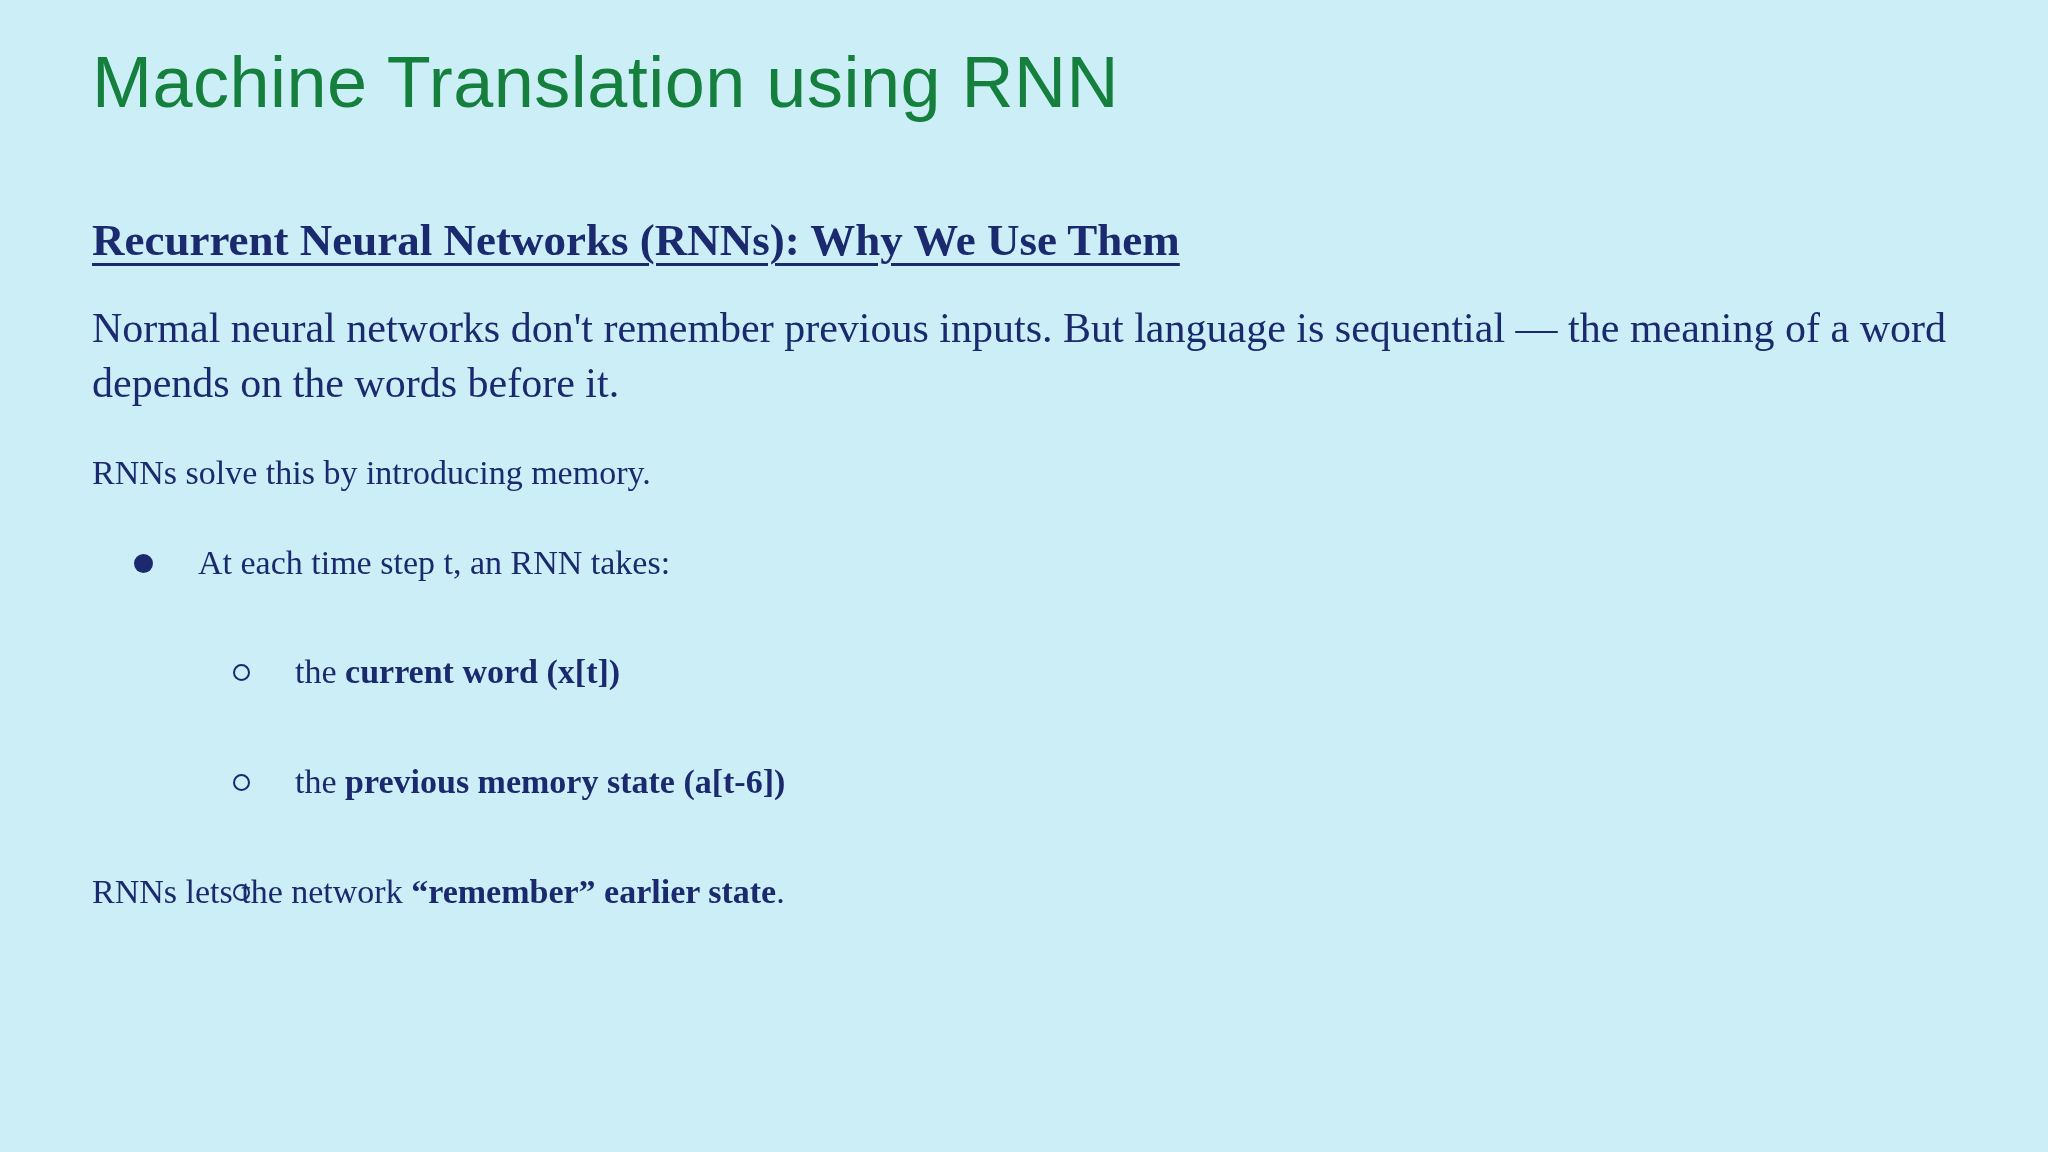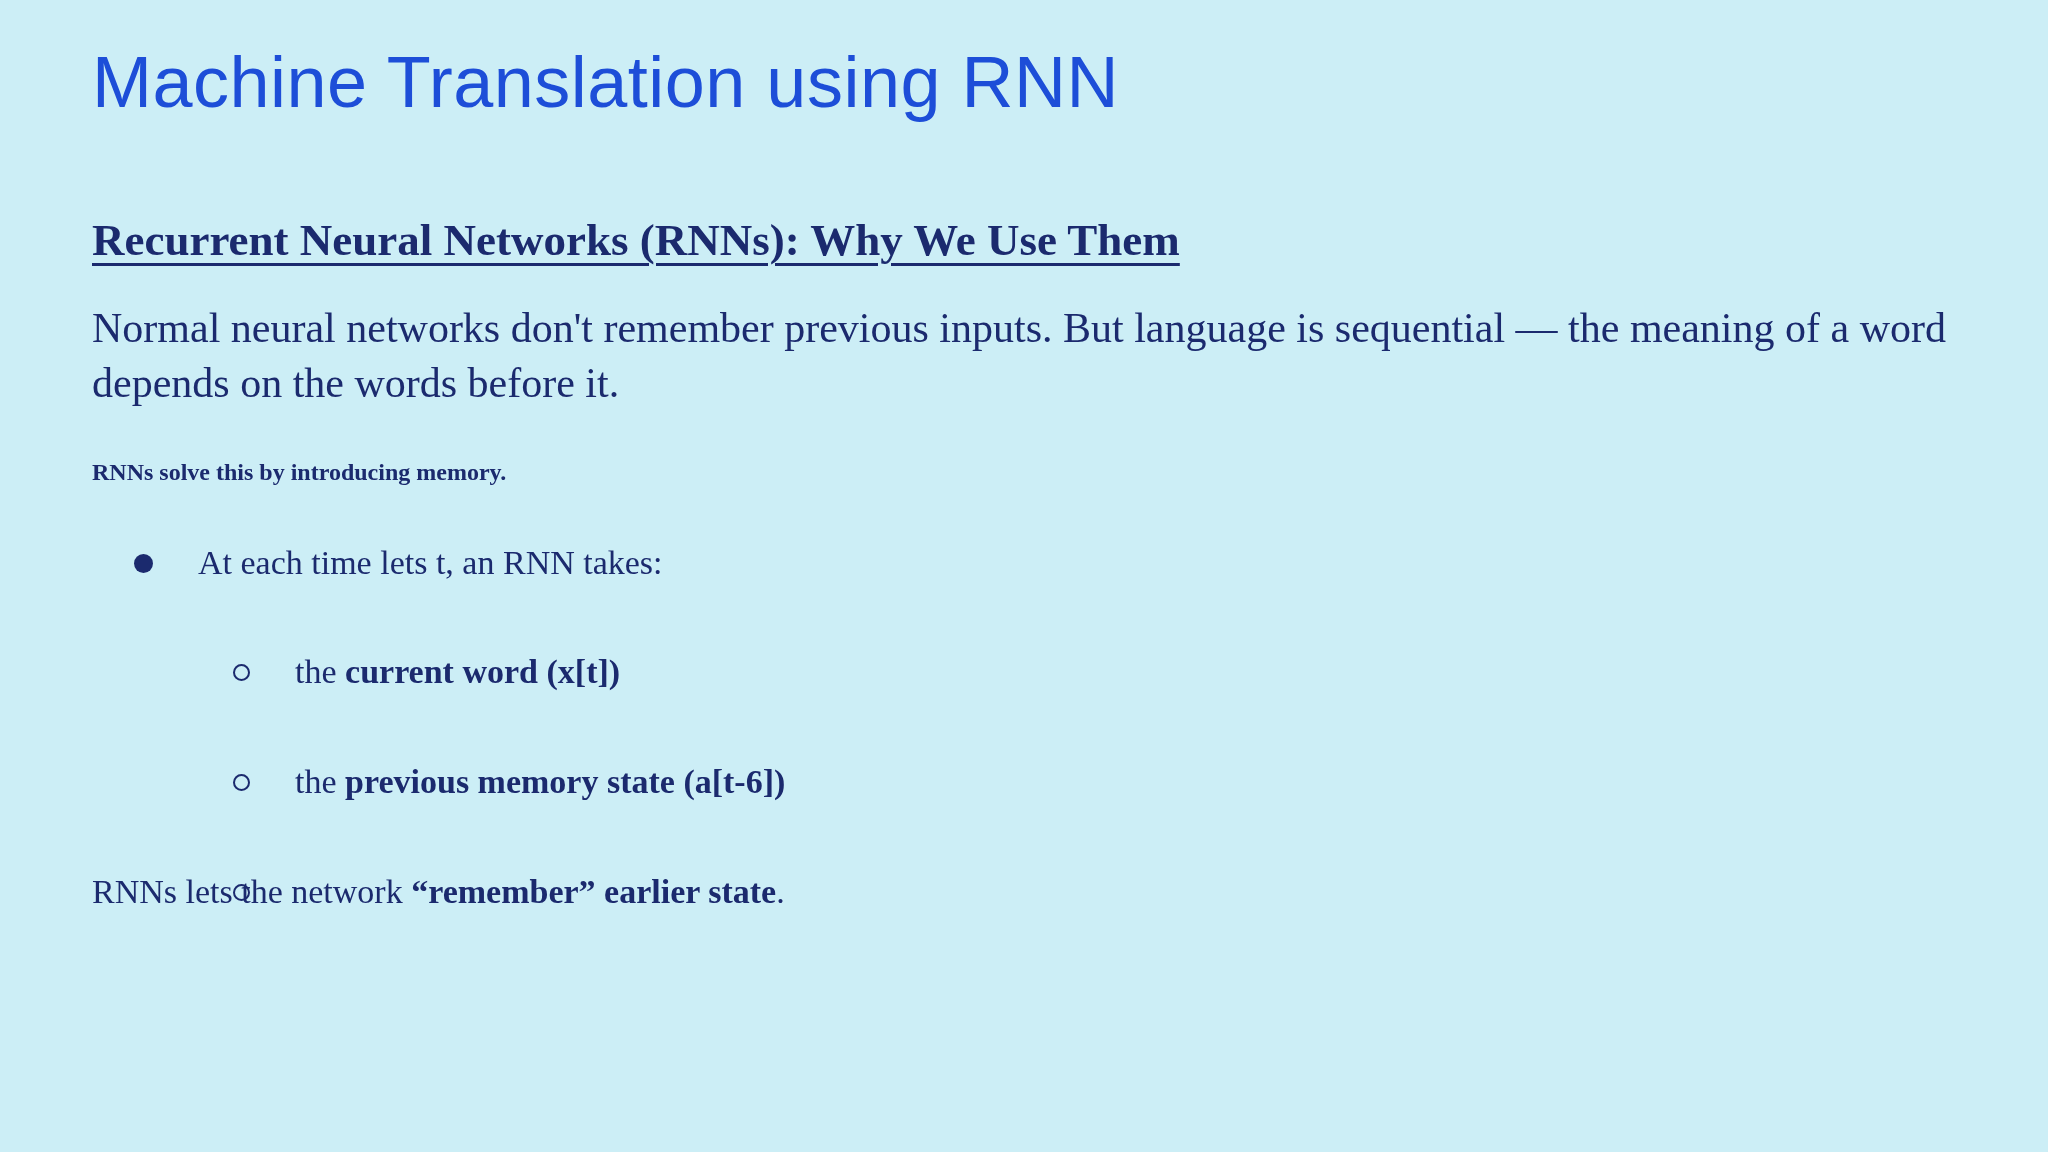--- a/index.html
+++ b/index.html
@@ -18,21 +18,21 @@
     box-sizing: border-box;
     width: 2048px;
     height: 1152px;
     padding: 39px 90px 0 92px;
   }
   .slide-title {
     font-family: "Liberation Sans", sans-serif;
     font-size: 72px;
     line-height: 1.2;
     font-weight: 400;
-    color: #1d4ed8;
+    color: #15803d;
     margin: 0;
     letter-spacing: 0.5px;
   }
   .section-heading {
     font-size: 45px;
     line-height: 1.2;
     font-weight: 700;
     margin: 88px 0 0 0;
     display: inline-block;
     text-decoration: underline;
@@ -40,23 +40,23 @@
     text-underline-offset: 8px;
     text-align: right;
   }
   .para {
     font-size: 42px;
     line-height: 55px;
     margin: 34px 0 0 0;
     white-space: pre-line;
   }
   .bold-statement {
-    font-size: 24px;
+    font-size: 34px;
     line-height: 55px;
-    font-weight: 700;
+    font-weight: 400;
     margin: 34px 0 0 0;
   }
   ul.bullets {
     list-style: none;
     margin: 0;
     padding: 0;
   }
   li.bullet-l1 {
     position: relative;
     font-size: 34px;
@@ -109,21 +109,21 @@
 
   <p class="para">Normal neural networks don't remember previous inputs. But language is sequential — the meaning of a word
 depends on the words before it.</p>
 
   <p class="bold-statement">RNNs solve this by introducing memory.</p>
 
   <ul class="bullets">
 
     <li class="bullet-l1">
       <span class="marker-dot"></span>
-      <span>At each time lets t, an RNN takes:</span>
+      <span>At each time step t, an RNN takes:</span>
     </li>
 
     <li class="bullet-l2 sub-first">
       <span class="marker-circle"></span>
       <span><span>the </span><span class="b">current word (x[t])</span><span></span></span>
     </li>
 
     <li class="bullet-l2 sub-next">
       <span class="marker-circle"></span>
       <span><span>the </span><span class="b">previous memory state (a[t-6])</span><span></span></span>

